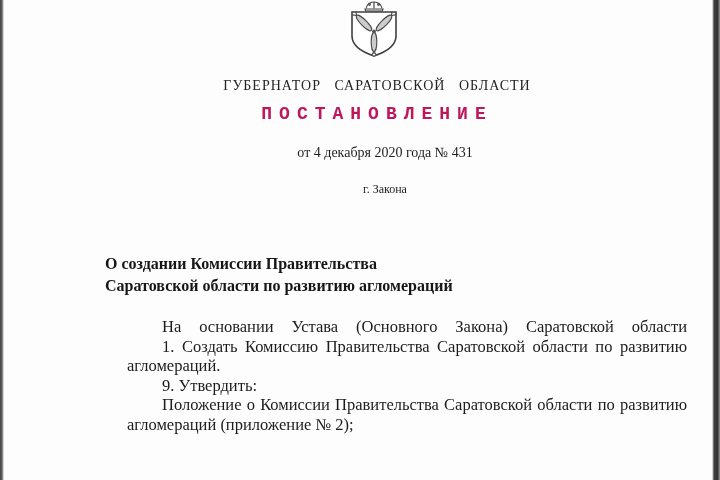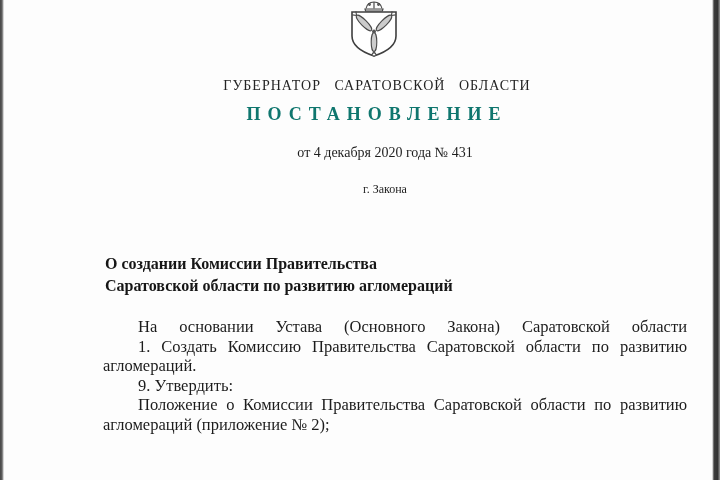--- a/index.html
+++ b/index.html
@@ -34,21 +34,22 @@
     white-space: nowrap;
   }
   .authority {
     top: 78px;
     font-size: 14px; letter-spacing: 1px; word-spacing: 9px;
     color: #242424;
   }
   .doctype {
     top: 104px;
     font-size: 18px; font-weight: bold; letter-spacing: 7px;
-    color: #0f766e;
+    color: #be185d;
+    font-family: Liberation Mono, monospace;
   }
   .dateline {
     left: 385px; top: 145px;
     font-size: 14px;
   }
   .place {
     left: 385px; top: 182px;
     font-size: 12px;
   }
   .title {
@@ -57,21 +58,21 @@
     color: #161616;
     margin-top: 15px;
   }
   .title .title-line { white-space: nowrap; }
   .docbody {
     position: absolute; left: 103px; top: 317px;
     width: 584px;
     font-size: 16.5px; line-height: 19.5px;
     color: #1c1c1c;
   }
-  .docbody .line { white-space: nowrap; }
+  .docbody .line { white-space: nowrap; margin-left: 24px; }
   .docbody .line.just {
     white-space: normal;
     text-align: justify;
     text-align-last: justify;
   }
   .docbody .line.indent { padding-left: 35px; }
 </style>
 </head>
 <body>
 

